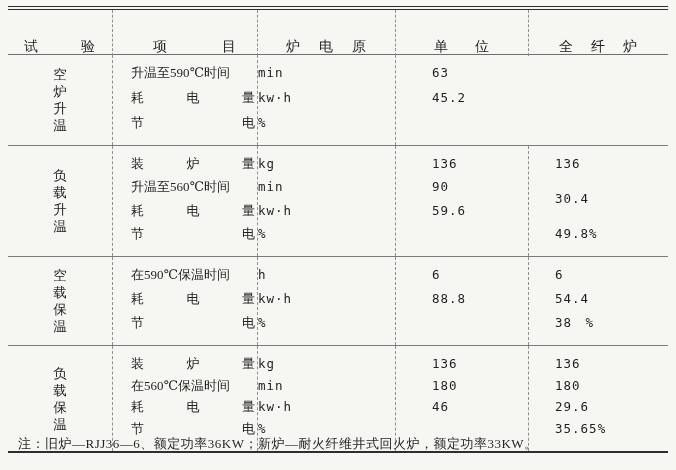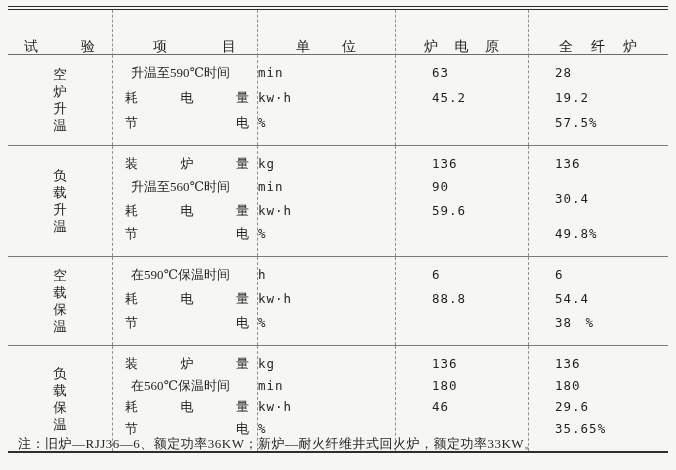--- a/index.html
+++ b/index.html
@@ -42,21 +42,21 @@
     font-size:13.5px;
   }
   .vchar{display:block;line-height:17px;}
   .col-lines{
     display:flex;flex-direction:column;justify-content:space-between;
     padding:9px 0 13px;
   }
   .line{height:18px;line-height:18px;font-size:13px;white-space:pre;}
   .c-items .line{padding-left:18px;}
   .c-items .line.spread{
-    padding-left:0;margin-left:12px;width:124px;
+    padding-left:0;margin-left:18px;width:124px;
     text-align:justify;text-align-last:justify;white-space:normal;
   }
   .c-units .line{text-align:left;}
   .c-units .line,.c-old .line,.c-new .line{
     font-family:"DejaVu Sans Mono","Liberation Mono",monospace;
     font-size:12.5px;letter-spacing:1px;
   }
   .c-old .line{padding-left:36px;}
   .c-new .line{padding-left:26px;}
   .note{
@@ -69,25 +69,25 @@
 
 <div class="sheet">
   <div class="ctable">
     <div class="hrow">
       <div class="hcell h1">
           <span>试验</span>
         </div>
       <div class="hcell h2">
           <span>项目</span>
         </div>
+      <div class="hcell h4">
+          <span>炉电原</span>
+        </div>
       <div class="hcell h3">
           <span>单位</span>
-        </div>
-      <div class="hcell h4">
-          <span>炉电原</span>
         </div>
       <div class="hcell h5">
           <span>全纤炉</span>
         </div>
     </div>
     <div id="blocks">
         <div class="block">
           <div class="cell c-label">
             <span class="vchar">空</span>
             <span class="vchar">炉</span>
@@ -101,25 +101,20 @@
           </div>
           <div class="cell col-lines c-units">
             <div class="line">min</div>
             <div class="line">kw·h</div>
             <div class="line">%</div>
           </div>
           <div class="cell col-lines c-old">
             <div class="line">63</div>
             <div class="line">45.2</div>
             <div class="line"></div>
-          </div>
-          <div class="cell col-lines c-new">
-            <div class="line">28</div>
-            <div class="line">19.2</div>
-            <div class="line">57.5%</div>
           </div>
         </div>
         <div class="block">
           <div class="cell c-label">
             <span class="vchar">负</span>
             <span class="vchar">载</span>
             <span class="vchar">升</span>
             <span class="vchar">温</span>
           </div>
           <div class="cell col-lines c-items">

